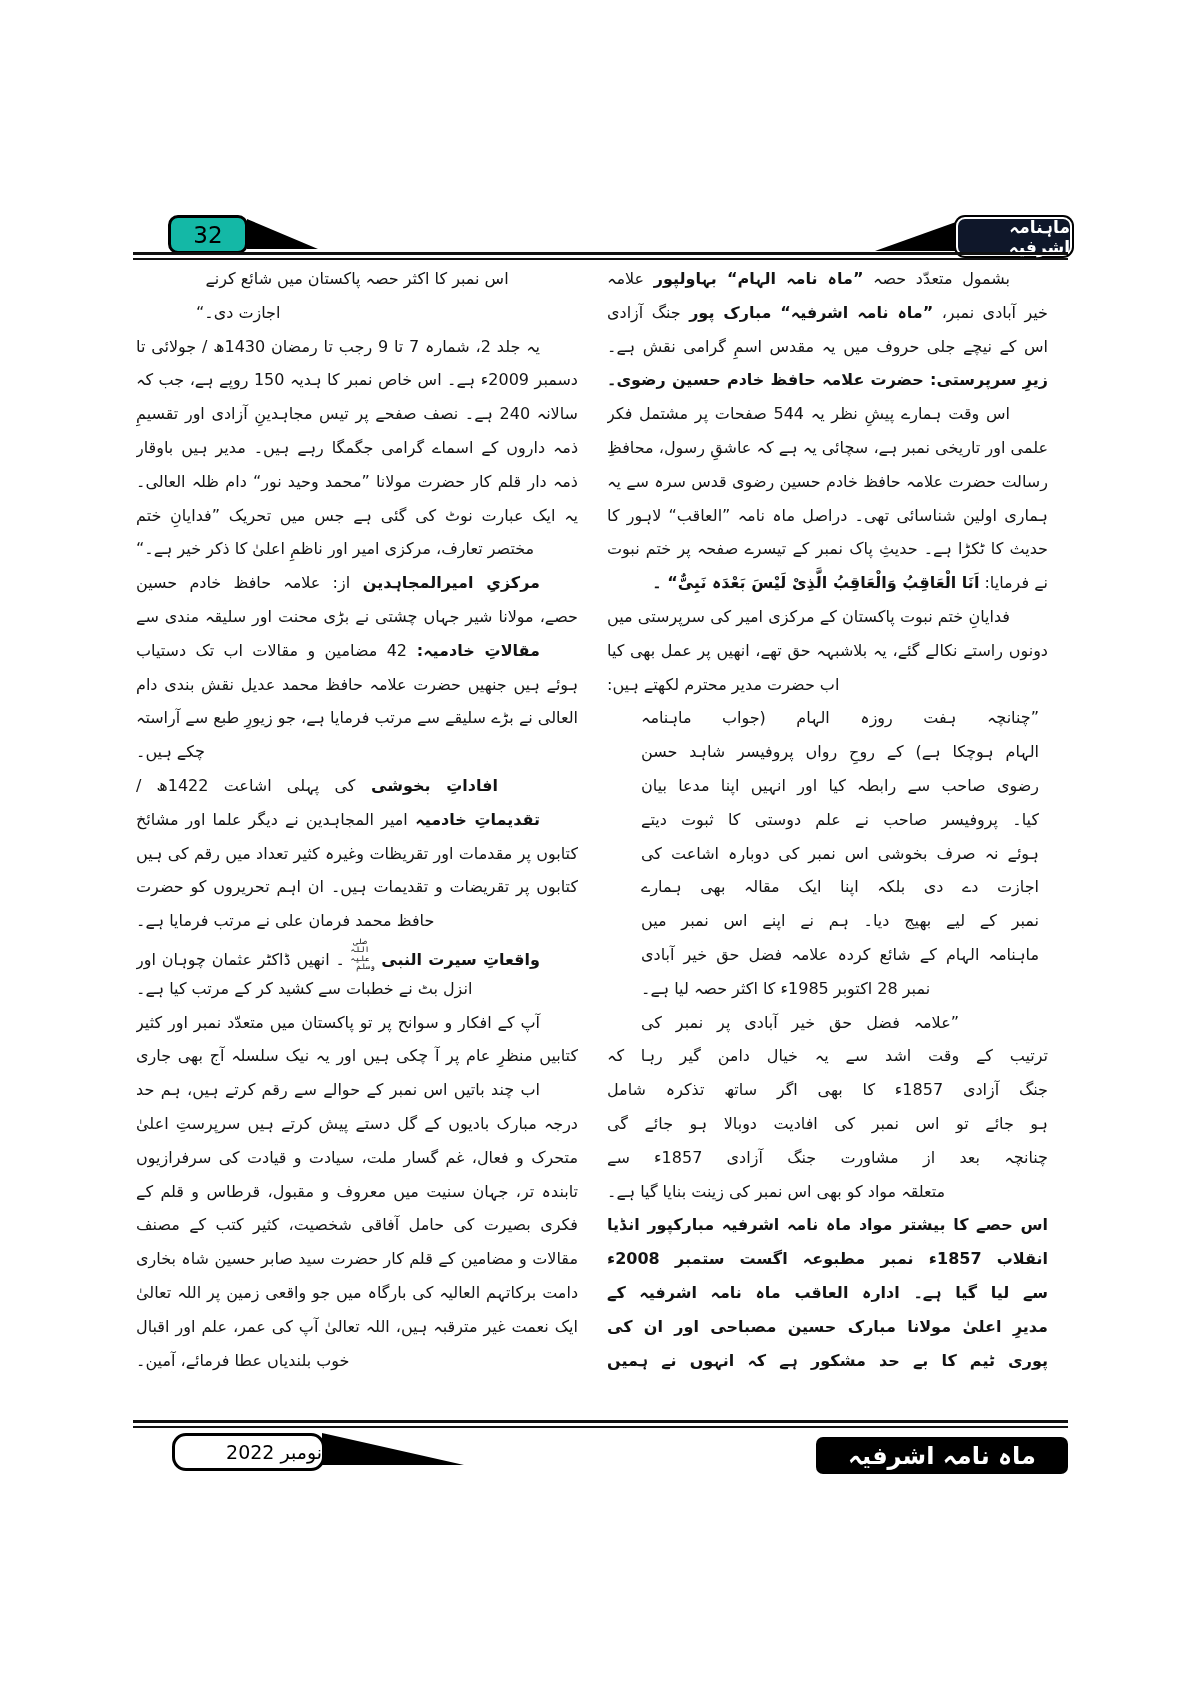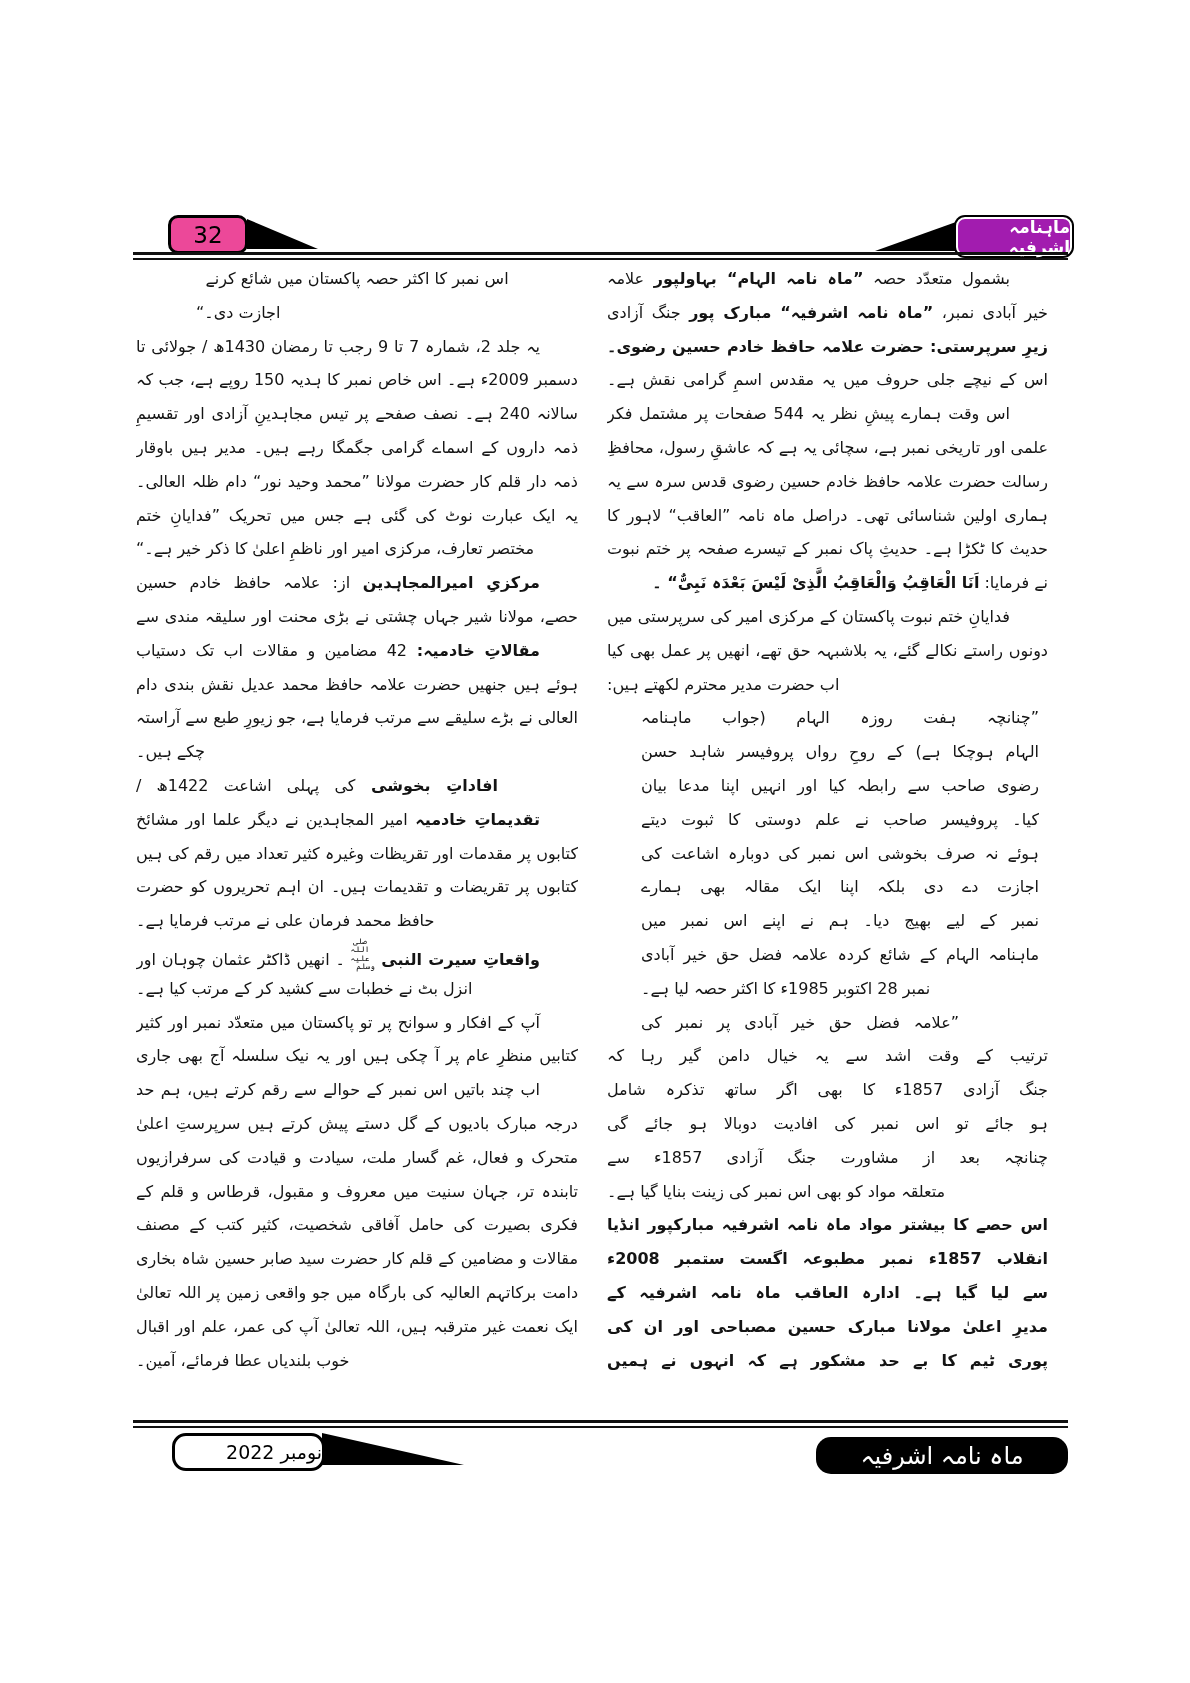--- a/index.html
+++ b/index.html
@@ -3,53 +3,53 @@
 <meta charset="utf-8">
 <style>
   html,body{margin:0;padding:0;background:#ffffff;}
   .page{
     position:relative;width:1190px;height:1683px;background:#ffffff;
     font-family:"DejaVu Sans",sans-serif;color:#161616;overflow:hidden;
   }
   
   .pagenum-box{
     position:absolute;left:168px;top:215px;width:74px;height:33px;
-    border:3px solid #000;border-radius:10px;background:#ec4899;
+    border:3px solid #000;border-radius:10px;background:#14b8a6;
     display:flex;align-items:center;justify-content:center;
     font-size:23px;color:#000;
   }
   .wedge{position:absolute;background:#000;}
   .wedge.down-right{clip-path:polygon(0 0,100% 100%,0 100%);}
   .wedge.up-right{clip-path:polygon(100% 0,100% 100%,0 100%);}
   #hdr-wedge-left{left:247px;top:219px;width:71px;height:30px;}
   #hdr-wedge-right{left:875px;top:222px;width:81px;height:29px;}
   .masthead-box{
     position:absolute;left:956px;top:217px;width:112px;height:35px;
-    background:#a21caf;border:2px solid #fff;box-shadow:0 0 0 2px #000;
+    background:#0f172a;border:2px solid #fff;box-shadow:0 0 0 2px #000;
     border-radius:9px;display:flex;align-items:center;justify-content:center;
     color:#fff;font-weight:bold;font-size:17px;direction:rtl;
   }
   .rule-double{
     position:absolute;left:133px;width:935px;height:3px;
     border-top:3px solid #111;border-bottom:2px solid #111;
   }
   #rule-top{top:252px;}
   #rule-bottom{top:1420px;}
   .footer-month-box{
     position:absolute;left:172px;top:1433px;width:147px;height:32px;
     border:3px solid #000;border-radius:14px;background:#fff;
     display:flex;align-items:center;
     font-size:19px;direction:rtl;color:#000;
   }
   #ftr-wedge{left:322px;top:1433px;width:142px;height:32px;}
   .footer-masthead-box{
     position:absolute;left:816px;top:1437px;width:252px;height:37px;
-    background:#000;border-radius:15px;
+    background:#000;border-radius:7px;
     display:flex;align-items:center;justify-content:center;
-    color:#fff;font-weight:normal;font-size:24px;direction:rtl;
+    color:#fff;font-weight:bold;font-size:24px;direction:rtl;
   }
   
   .col{
     position:absolute;top:262px;direction:rtl;
     font-size:16px;line-height:33.8px;color:#141414;
   }
   #col-left{left:136px;width:442px;}
   #col-right{left:607px;width:441px;}
   .tline{
     height:33.8px;overflow:hidden;
@@ -83,22 +83,22 @@
   <div id="hdr-wedge-left" class="wedge down-right"></div>
   <div id="hdr-wedge-right" class="wedge up-right"></div>
   <div class="masthead-box">
     <span>ماہنامہ اشرفیہ</span>
   </div>
   <div id="rule-top" class="rule-double"></div>
 
   <div id="col-right" class="col">
       <div class="tline ind">بشمول متعدّد حصہ <b>”ماہ نامہ الہام“ بہاولپور</b> علامہ فضلِ حق</div>
       <div class="tline">خیر آبادی نمبر، <b>”ماہ نامہ اشرفیہ“ مبارک پور</b> جنگ آزادی 1857 نمبر۔</div>
+      <div class="tline">اس کے نیچے جلی حروف میں یہ مقدس اسمِ گرامی نقش ہے۔</div>
       <div class="tline b">زیرِ سرپرستی: حضرت علامہ حافظ خادم حسین رضوی۔</div>
-      <div class="tline">اس کے نیچے جلی حروف میں یہ مقدس اسمِ گرامی نقش ہے۔</div>
       <div class="tline ind">اس وقت ہمارے پیشِ نظر یہ 544 صفحات پر مشتمل فکر انگیز</div>
       <div class="tline">علمی اور تاریخی نمبر ہے، سچائی یہ ہے کہ عاشقِ رسول، محافظِ ناموسِ</div>
       <div class="tline">رسالت حضرت علامہ حافظ خادم حسین رضوی قدس سرہ سے یہ</div>
       <div class="tline">ہماری اولین شناسائی تھی۔ دراصل ماہ نامہ ”العاقب“ لاہور کا نام اس</div>
       <div class="tline">حدیث کا ٹکڑا ہے۔ حدیثِ پاک نمبر کے تیسرے صفحہ پر ختم نبوت کا</div>
       <div class="tline r">نے فرمایا: <span class="btail">اَنَا الْعَاقِبُ وَالْعَاقِبُ الَّذِیْ لَیْسَ بَعْدَہ نَبِیٌّ“ ۔</span></div>
       <div class="tline ind">فدایانِ ختم نبوت پاکستان کے مرکزی امیر کی سرپرستی میں جو</div>
       <div class="tline">دونوں راستے نکالے گئے، یہ بلاشبہہ حق تھے، انھیں پر عمل بھی کیا گیا۔</div>
       <div class="tline end">اب حضرت مدیر محترم لکھتے ہیں:</div>
       <div class="tline q">”چنانچہ ہفت روزہ الہام (جواب ماہنامہ</div>

